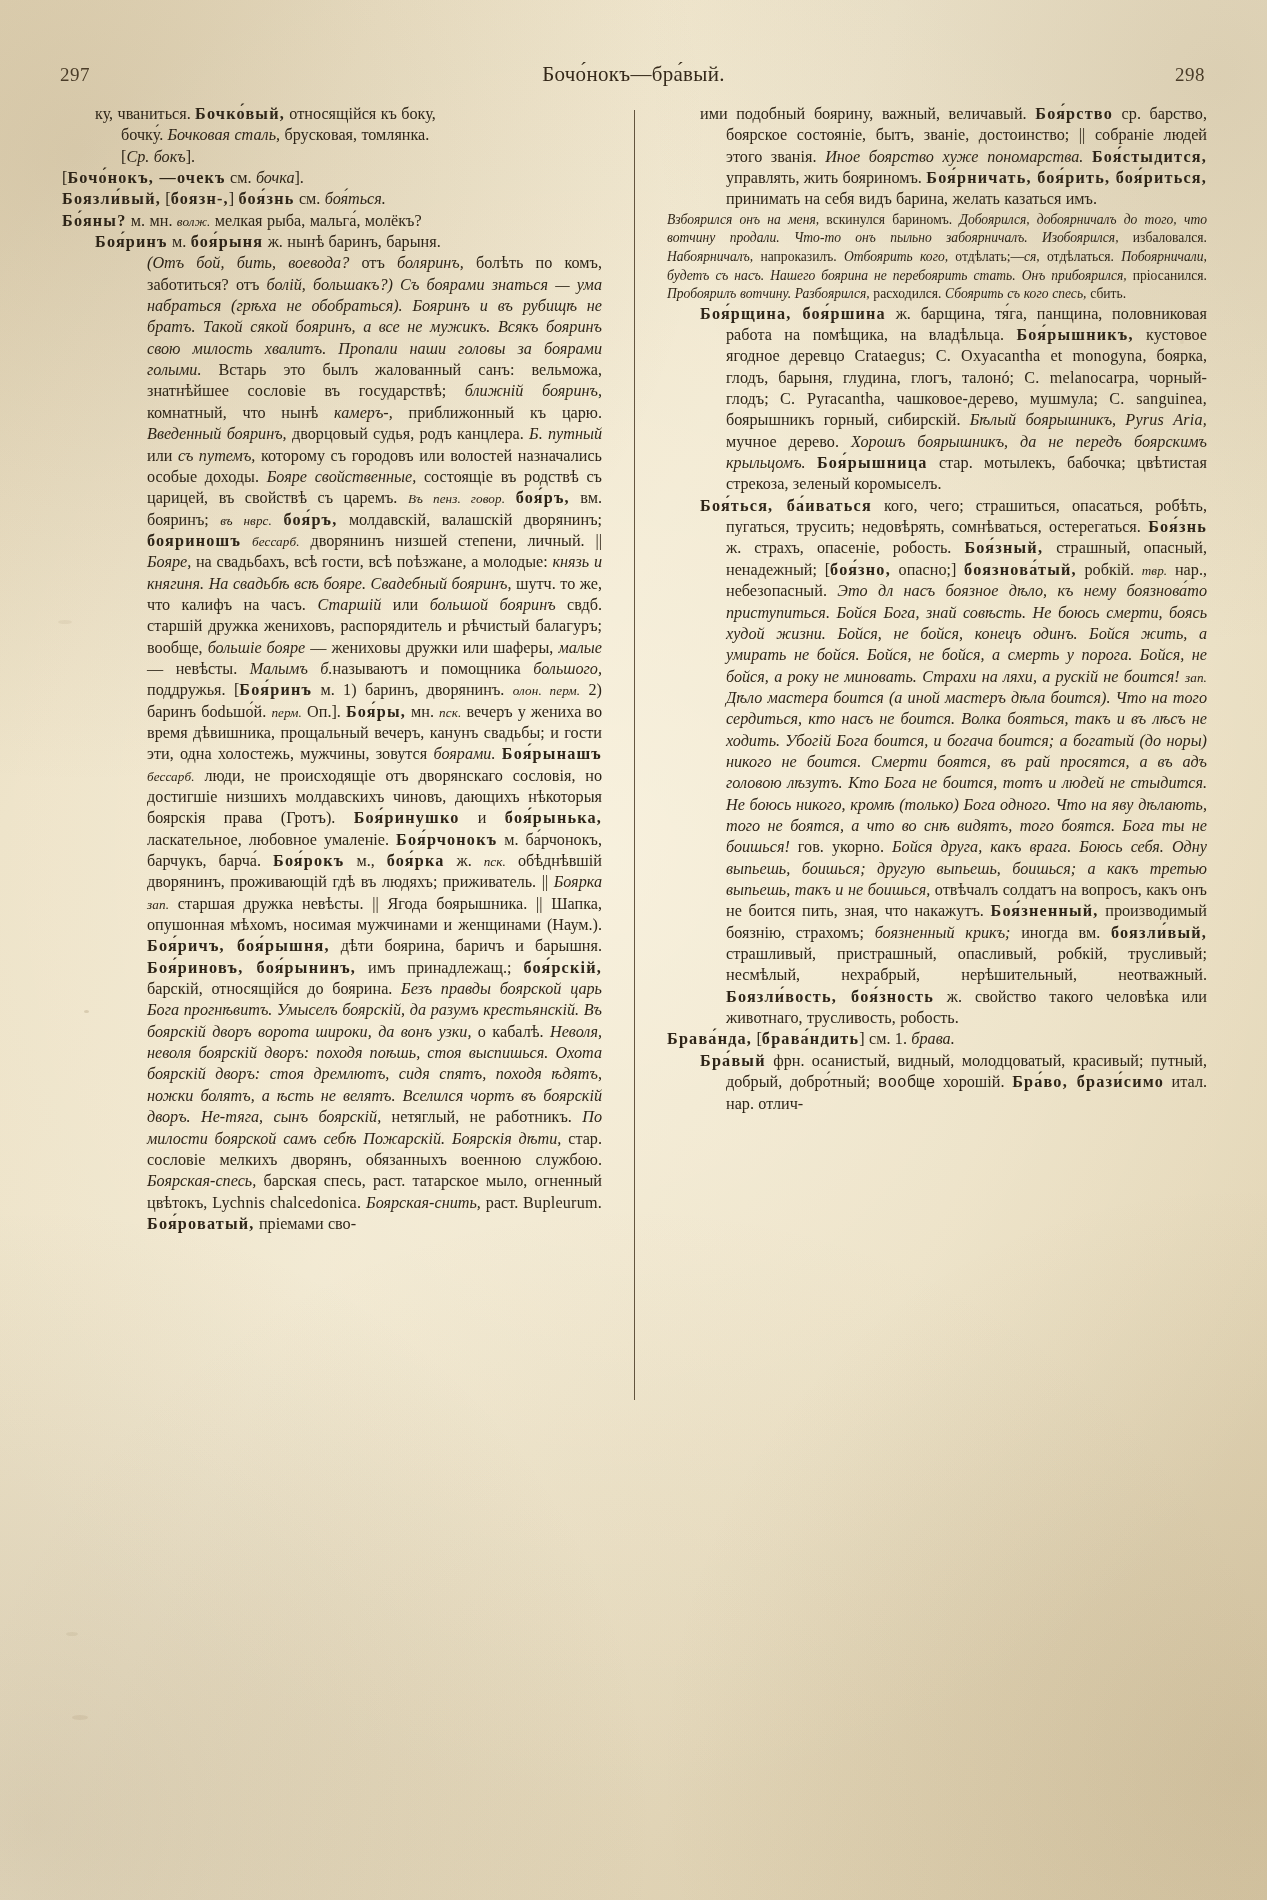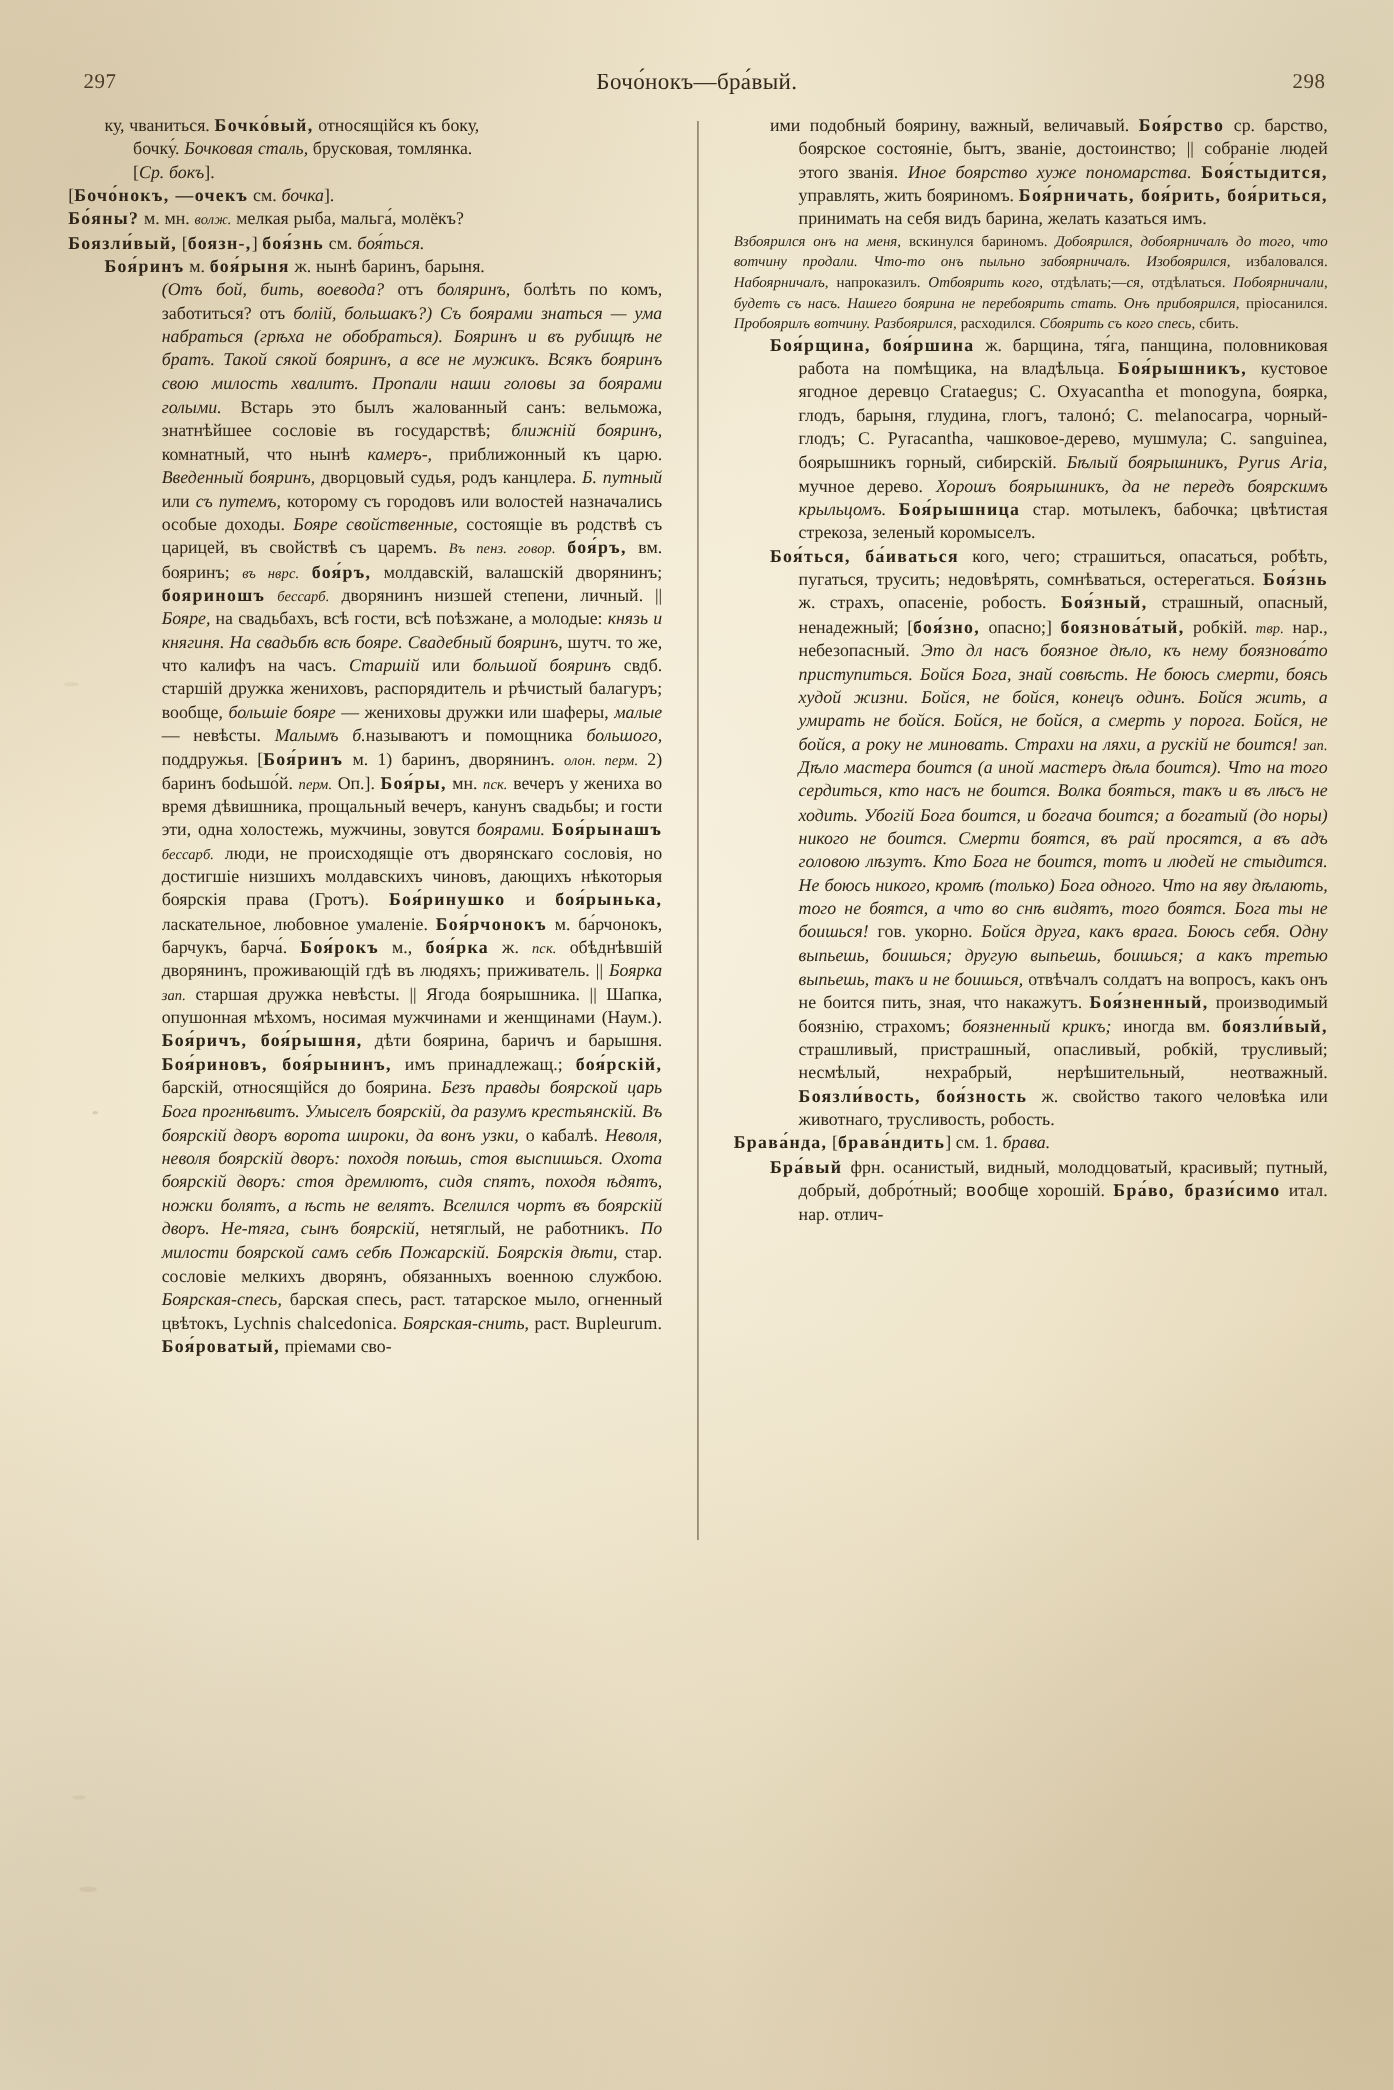--- a/index.html
+++ b/index.html
@@ -57,21 +57,21 @@
     right: 56px;
     height: 30px;
   }
   .folio {
     position: absolute;
     top: 2px;
     font-size: 19px;
     letter-spacing: 0.5px;
     color: #4a3c28;
   }
-  .folio.left { left: 20px; }
+  .folio.left { left: 4px; }
   .folio.right { right: 6px; }
   .runtitle {
     text-align: center;
     font-size: 21px;
     letter-spacing: 0.3px;
     color: #35291a;
   }
 
   
   .cols {
@@ -163,25 +163,25 @@
         ку, чваниться. <b>Бочко́вый,</b> относящійся къ боку,<br>
         бочку́. <i>Бочковая сталь,</i> брусковая, томлянка.<br>
         [<i>Ср. бокъ</i>].
       </p>
 
       <p>
         [<b>Бочо́нокъ, —очекъ</b> см. <i>бочка</i>].
       </p>
 
       <p>
+        <b>Боязли́вый,</b> [<b>боязн-,</b>] <b>боя́знь</b> см. <i>боя́ться.</i>
+      </p>
+
+      <p>
         <b>Бо́яны?</b> м. мн. <span class="sm">волж.</span> мелкая рыба, мальга́, молёкъ?
-      </p>
-
-      <p>
-        <b>Боязли́вый,</b> [<b>боязн-,</b>] <b>боя́знь</b> см. <i>боя́ться.</i>
       </p>
 
       <p class="hang">
         <b>Боя́ринъ</b> м. <b>боя́рыня</b> ж. нынѣ баринъ, барыня.
         <span class="blk" style="text-indent:0;padding-left:26px;">
         <i>(Отъ бой, бить, воевода?</i> отъ <i>боляринъ,</i> болѣть по
         комъ, заботиться? отъ <i>болій, большакъ?) Съ боярами знаться — ума набраться (грѣха не обобраться). Бояринъ и въ рубищѣ не братъ. Такой сякой бояринъ, а все не мужикъ. Всякъ бояринъ свою милость хвалитъ. Пропали наши головы за боярами голыми.</i>
         Встарь это былъ жалованный санъ: вельможа, знатнѣйшее сословіе въ государствѣ; <i>ближній бояринъ,</i> комнатный, что нынѣ <i>камеръ-,</i> приближонный къ царю. <i>Введенный бояринъ,</i> дворцовый судья, родъ канцлера. <i>Б. путный</i> или <i>съ путемъ,</i> которому съ городовъ или волостей назначались особые доходы. <i>Бояре свойственные,</i> состоящіе въ родствѣ съ царицей, въ свойствѣ съ царемъ. <span class="sm">Въ пенз. говор.</span> <b>боя́ръ,</b> вм. бояринъ; <span class="sm">въ нврс.</span> <b>боя́ръ,</b> молдавскій, валашскій дворянинъ; <b>бояриношъ</b> <span class="sm">бессарб.</span> дворянинъ низшей степени, личный. || <i>Бояре,</i> на свадьбахъ, всѣ гости, всѣ поѣзжане, а молодые: <i>князь и княгиня. На свадьбѣ всѣ бояре. Свадебный бояринъ,</i> шутч. то же, что калифъ на часъ. <i>Старшій</i> или <i>большой бояринъ</i> свдб. старшій дружка жениховъ, распорядитель и рѣчистый балагуръ; вообще, <i>большіе бояре</i> — жениховы дружки или шаферы, <i>малые</i> — невѣсты. <i>Малымъ б.</i>называютъ и помощника <i>большого,</i> поддружья. [<b>Боя́ринъ</b> м. 1) баринъ, дворянинъ. <span class="sm">олон. перм.</span> 2) баринъ бodьшо́й. <span class="sm">перм.</span> Оп.]. <b>Боя́ры,</b> мн. <span class="sm">пск.</span> вечеръ у жениха во время дѣвишника, прощальный вечеръ, канунъ свадьбы; и гости эти, одна холостежь, мужчины, зовутся <i>боярами.</i> <b>Боя́рынашъ</b> <span class="sm">бессарб.</span> люди, не происходящіе отъ дворянскаго сословія, но достигшіе низшихъ молдавскихъ чиновъ, дающихъ нѣкоторыя боярскія права (Гротъ). <b>Боя́ринушко</b> и <b>боя́рынька,</b> ласкательное, любовное умаленіе. <b>Боя́рчонокъ</b> м. ба́рчонокъ, барчукъ, барча́. <b>Боя́рокъ</b> м., <b>боя́рка</b> ж. <span class="sm">пск.</span> обѣднѣвшій дворянинъ, проживающій гдѣ въ людяхъ; приживатель. || <i>Боярка</i> <span class="sm">зап.</span> старшая дружка невѣсты. || Ягода боярышника. || Шапка, опушонная мѣхомъ, носимая мужчинами и женщинами (Наум.). <b>Боя́ричъ, боя́рышня,</b> дѣти боярина, баричъ и барышня. <b>Боя́риновъ, боя́рынинъ,</b> имъ принадлежащ.; <b>боя́рскій,</b> барскій, относящійся до боярина. <i>Безъ правды боярской царь Бога прогнѣвитъ. Умыселъ боярскій, да разумъ крестьянскій. Въ боярскій дворъ ворота широки, да вонъ узки,</i> о кабалѣ. <i>Неволя, неволя боярскій дворъ: походя поѣшь, стоя выспишься. Охота боярскій дворъ: стоя дремлютъ, сидя спятъ, походя ѣдятъ, ножки болятъ, а ѣсть не велятъ. Вселился чортъ въ боярскій дворъ. Не-тяга, сынъ боярскій,</i> нетяглый, не работникъ. <i>По милости боярской самъ себѣ Пожарскій. Боярскія дѣти,</i> стар. сословіе мелкихъ дворянъ, обязанныхъ военною службою. <i>Боярская-спесь,</i> барская спесь, раст. татарское мыло, огненный цвѣтокъ, <span class="lat">Lychnis chalcedonica.</span> <i>Боярская-снить,</i> раст. <span class="lat">Bupleurum.</span> <b>Боя́роватый,</b> пріемами сво-
         </span>
       </p>

